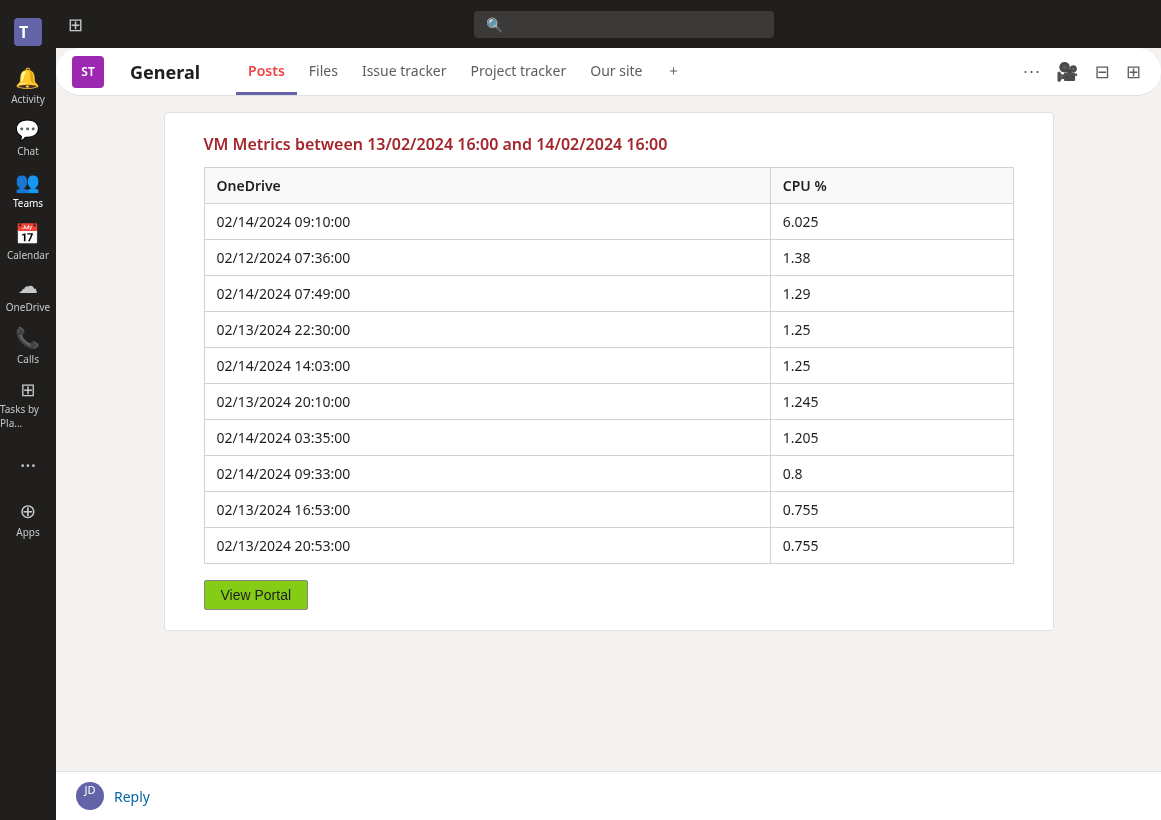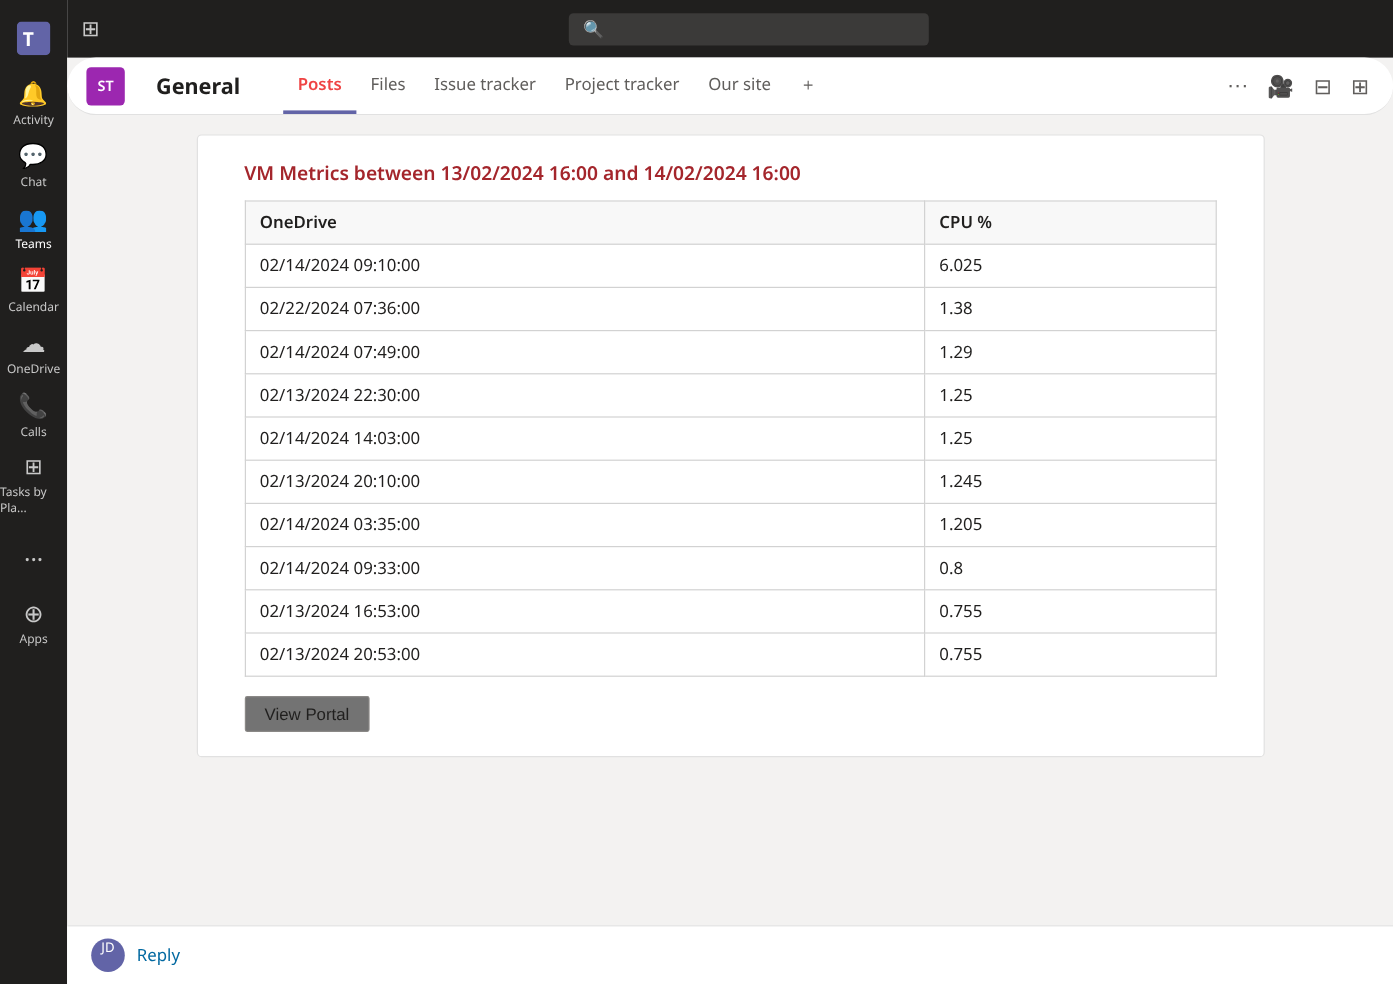--- a/index.html
+++ b/index.html
@@ -204,21 +204,21 @@
     }
     .data-table td {
       padding: 8px 12px;
       color: #201f1e;
       border: 1px solid #d2d2d2;
     }
 
     .view-portal-btn {
       margin-top: 16px;
       padding: 6px 16px;
-      background: #737373;
+      background: #84cc16;
       border: 1px solid #8a8886;
       border-radius: 2px;
       color: #201f1e;
       font-size: 14px;
       cursor: pointer;
     }
 
     
     .reply-bar {
       background: #fff;
@@ -362,21 +362,21 @@
               <span>CPU %</span>
             </th>
           </tr>
         </thead>
         <tbody id="table-body">
         <tr>
     <td>02/14/2024 09:10:00</td>
     <td>6.025</td>
   </tr>
             <tr>
-    <td>02/22/2024 07:36:00</td>
+    <td>02/12/2024 07:36:00</td>
     <td>1.38</td>
   </tr>
             <tr>
     <td>02/14/2024 07:49:00</td>
     <td>1.29</td>
   </tr>
             <tr>
     <td>02/13/2024 22:30:00</td>
     <td>1.25</td>
   </tr>

